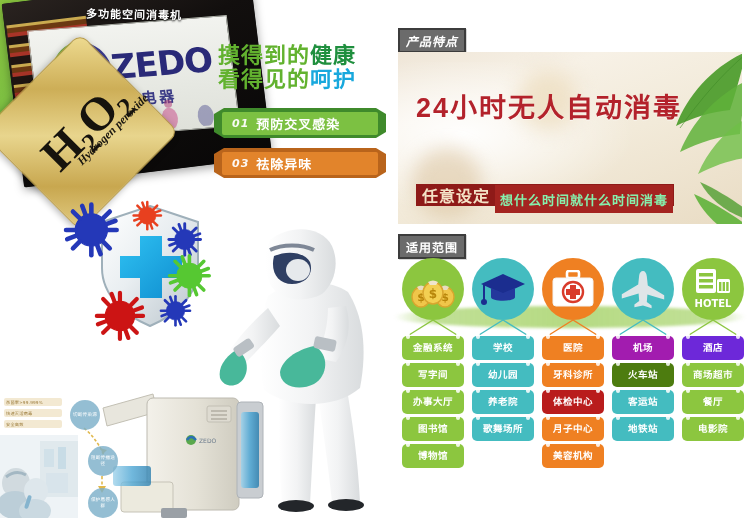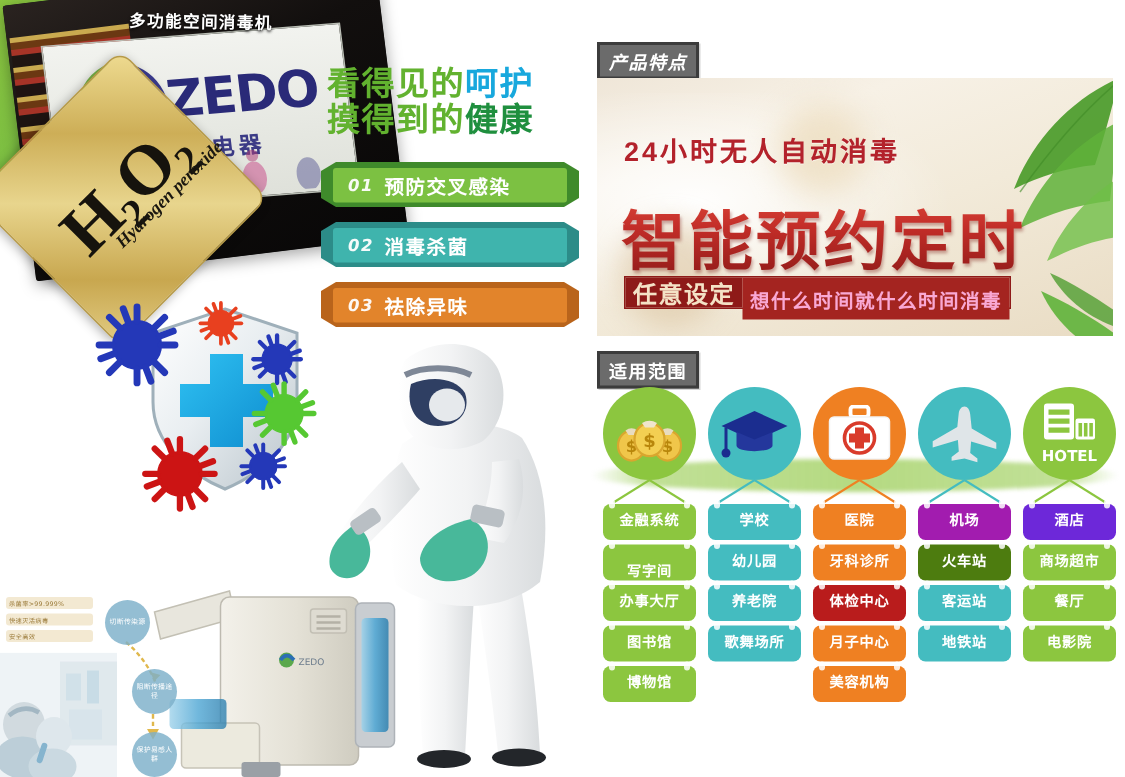--- a/index.html
+++ b/index.html
@@ -103,33 +103,33 @@
   .red-banner { position:absolute; left:8px; top:52px; width:344px; height:172px; overflow:hidden;
     background:linear-gradient(160deg,#efe6d8 0%,#f7f1e6 25%,#f2ead9 55%,#e9dcc4 100%); }
   .rb-glow { position:absolute; left:-40px; top:10px; width:300px; height:160px;
     background:radial-gradient(ellipse at 35% 45%, rgba(255,255,255,.95) 0%, rgba(255,255,255,0) 62%); }
   .rb-blur1 { position:absolute; left:14px; top:96px; width:70px; height:70px; border-radius:50%;
     background:rgba(216,190,150,.5); filter:blur(9px); }
   .rb-blur2 { position:absolute; left:120px; top:18px; width:60px; height:60px; border-radius:50%;
     background:rgba(236,220,190,.75); filter:blur(10px); }
   .leaf { position:absolute; right:-6px; top:-4px; width:130px; height:150px; }
   .leaf2 { position:absolute; right:-10px; bottom:-20px; width:90px; height:80px; }
-  .rb-l1 { position:absolute; left:18px; top:34px; font-size:18px; font-weight:700;
+  .rb-l1 { position:absolute; left:18px; top:34px; font-size:27px; font-weight:700;
     color:#b3222b; letter-spacing:2px; white-space:nowrap;
     text-shadow:0 1px 0 rgba(255,255,255,.6); }
   .rb-l2 { position:absolute; left:16px; top:74px; font-size:43px; font-weight:900;
     letter-spacing:2px; white-space:nowrap;
     background:linear-gradient(180deg,#e04a3c 0%,#c22d28 42%,#8e1a18 100%);
     -webkit-background-clip:text; background-clip:text; color:transparent;
     filter:drop-shadow(1px 2px 1px rgba(120,20,15,.35)); }
   .rb-l3 { position:absolute; left:18px; top:132px; height:22px; display:flex; align-items:stretch;
     border:1px solid #8e1a18; }
   .rb-tag { background:#8e1a18; color:#f4e2c6; font-size:16px; font-weight:700; letter-spacing:1px;
     padding:1px 5px; display:flex; align-items:center; }
-  .rb-tail { background:#a42420; color:#f9a8d4; font-size:13px; font-weight:700; letter-spacing:1px;
+  .rb-tail { background:#a42420; color:#86efac; font-size:13px; font-weight:700; letter-spacing:1px;
     padding:14px 5px; display:flex; align-items:center; }
 
   
   .scope { position:absolute; left:4px; top:258px; width:352px; height:250px; }
   .scope-stripe { position:absolute; left:0; top:48px; width:352px; height:22px;
     background:linear-gradient(90deg,rgba(141,198,63,0) 0%, rgba(141,198,63,.55) 12%, rgba(141,198,63,.65) 50%, rgba(141,198,63,.55) 88%, rgba(141,198,63,0) 100%);
     border-radius:50%; filter:blur(1.5px); }
   .col { position:absolute; top:0; width:62px; }
   .circ { width:62px; height:62px; border-radius:50%; display:flex; align-items:center;
     justify-content:center; position:relative; }
@@ -185,40 +185,33 @@
 
     <div class="h2o2">
       <div class="h2o2-inner">
         <div class="h2o2-formula"><span>H</span><sub>2</sub><span>O</span><sub>2</sub></div>
         <div class="h2o2-sub">Hydrogen peroxide</div>
       </div>
     </div>
 
     <div class="headline">
       <div class="hl-row">
-        <span class="hl-a">看得见的</span><span class="hl-b">呵护</span>
+        <span class="hl-a">摸得到的</span><span class="hl-c">健康</span>
       </div>
       <div class="hl-row">
-        <span class="hl-a">摸得到的</span><span class="hl-c">健康</span>
+        <span class="hl-a">看得见的</span><span class="hl-b">呵护</span>
       </div>
     </div>
 
     <div class="bars" id="feature-bars">
         <div class="bar-wrap">
           <div class="bar-back" style="background:#3f8a2b"></div>
           <div class="bar-face" style="background:#7cc142">
             <span class="bar-num">01</span>
             <span class="bar-txt">预防交叉感染</span>
-          </div>
-        </div>
-        <div class="bar-wrap">
-          <div class="bar-back" style="background:#2c8c88"></div>
-          <div class="bar-face" style="background:#3fb4ad">
-            <span class="bar-num">02</span>
-            <span class="bar-txt">消毒杀菌</span>
           </div>
         </div>
         <div class="bar-wrap">
           <div class="bar-back" style="background:#b9641b"></div>
           <div class="bar-face" style="background:#e2842b">
             <span class="bar-num">03</span>
             <span class="bar-txt">祛除异味</span>
           </div>
         </div>
       </div>
@@ -389,21 +382,20 @@
         <g stroke="#3f8a26" stroke-width="1" opacity=".6">
           <path d="M128 6 C104 26 82 52 62 80" fill="none"></path>
         </g>
       </svg>
       <svg class="leaf2" viewBox="0 0 90 80">
         <path d="M88 78 C62 70 42 52 32 30 C50 38 70 50 86 62 Z" fill="#5fb23a" opacity=".9"></path>
         <path d="M88 56 C66 50 48 36 38 18 C56 26 74 38 88 48 Z" fill="#4f9e2f" opacity=".8"></path>
       </svg>
 
       <div class="rb-l1">24小时无人自动消毒</div>
-      <div class="rb-l2">智能预约定时</div>
       <div class="rb-l3">
         <span class="rb-tag">任意设定</span>
         <span class="rb-tail">想什么时间就什么时间消毒</span>
       </div>
     </div>
 
     <div class="sec2-badge-pos">
       <span class="sec-badge">适用范围</span>
     </div>
 
@@ -436,21 +428,21 @@
               </svg>
             </div>
             <div class="chips">
               <div class="chip" style="background: rgb(140, 198, 63);">
                 <span class="nub-l"></span>
                 <span class="nub-r"></span>
                 <span>
                   <div>金融系统</div>
                 </span>
               </div>
-              <div class="chip" style="background: rgb(140, 198, 63); align-items: flex-end;">
+              <div class="chip" style="background: rgb(140, 198, 63);">
                 <span class="nub-l"></span>
                 <span class="nub-r"></span>
                 <span>
                   <div>写字间</div>
                 </span>
               </div>
               <div class="chip" style="background: rgb(140, 198, 63);">
                 <span class="nub-l"></span>
                 <span class="nub-r"></span>
                 <span>

